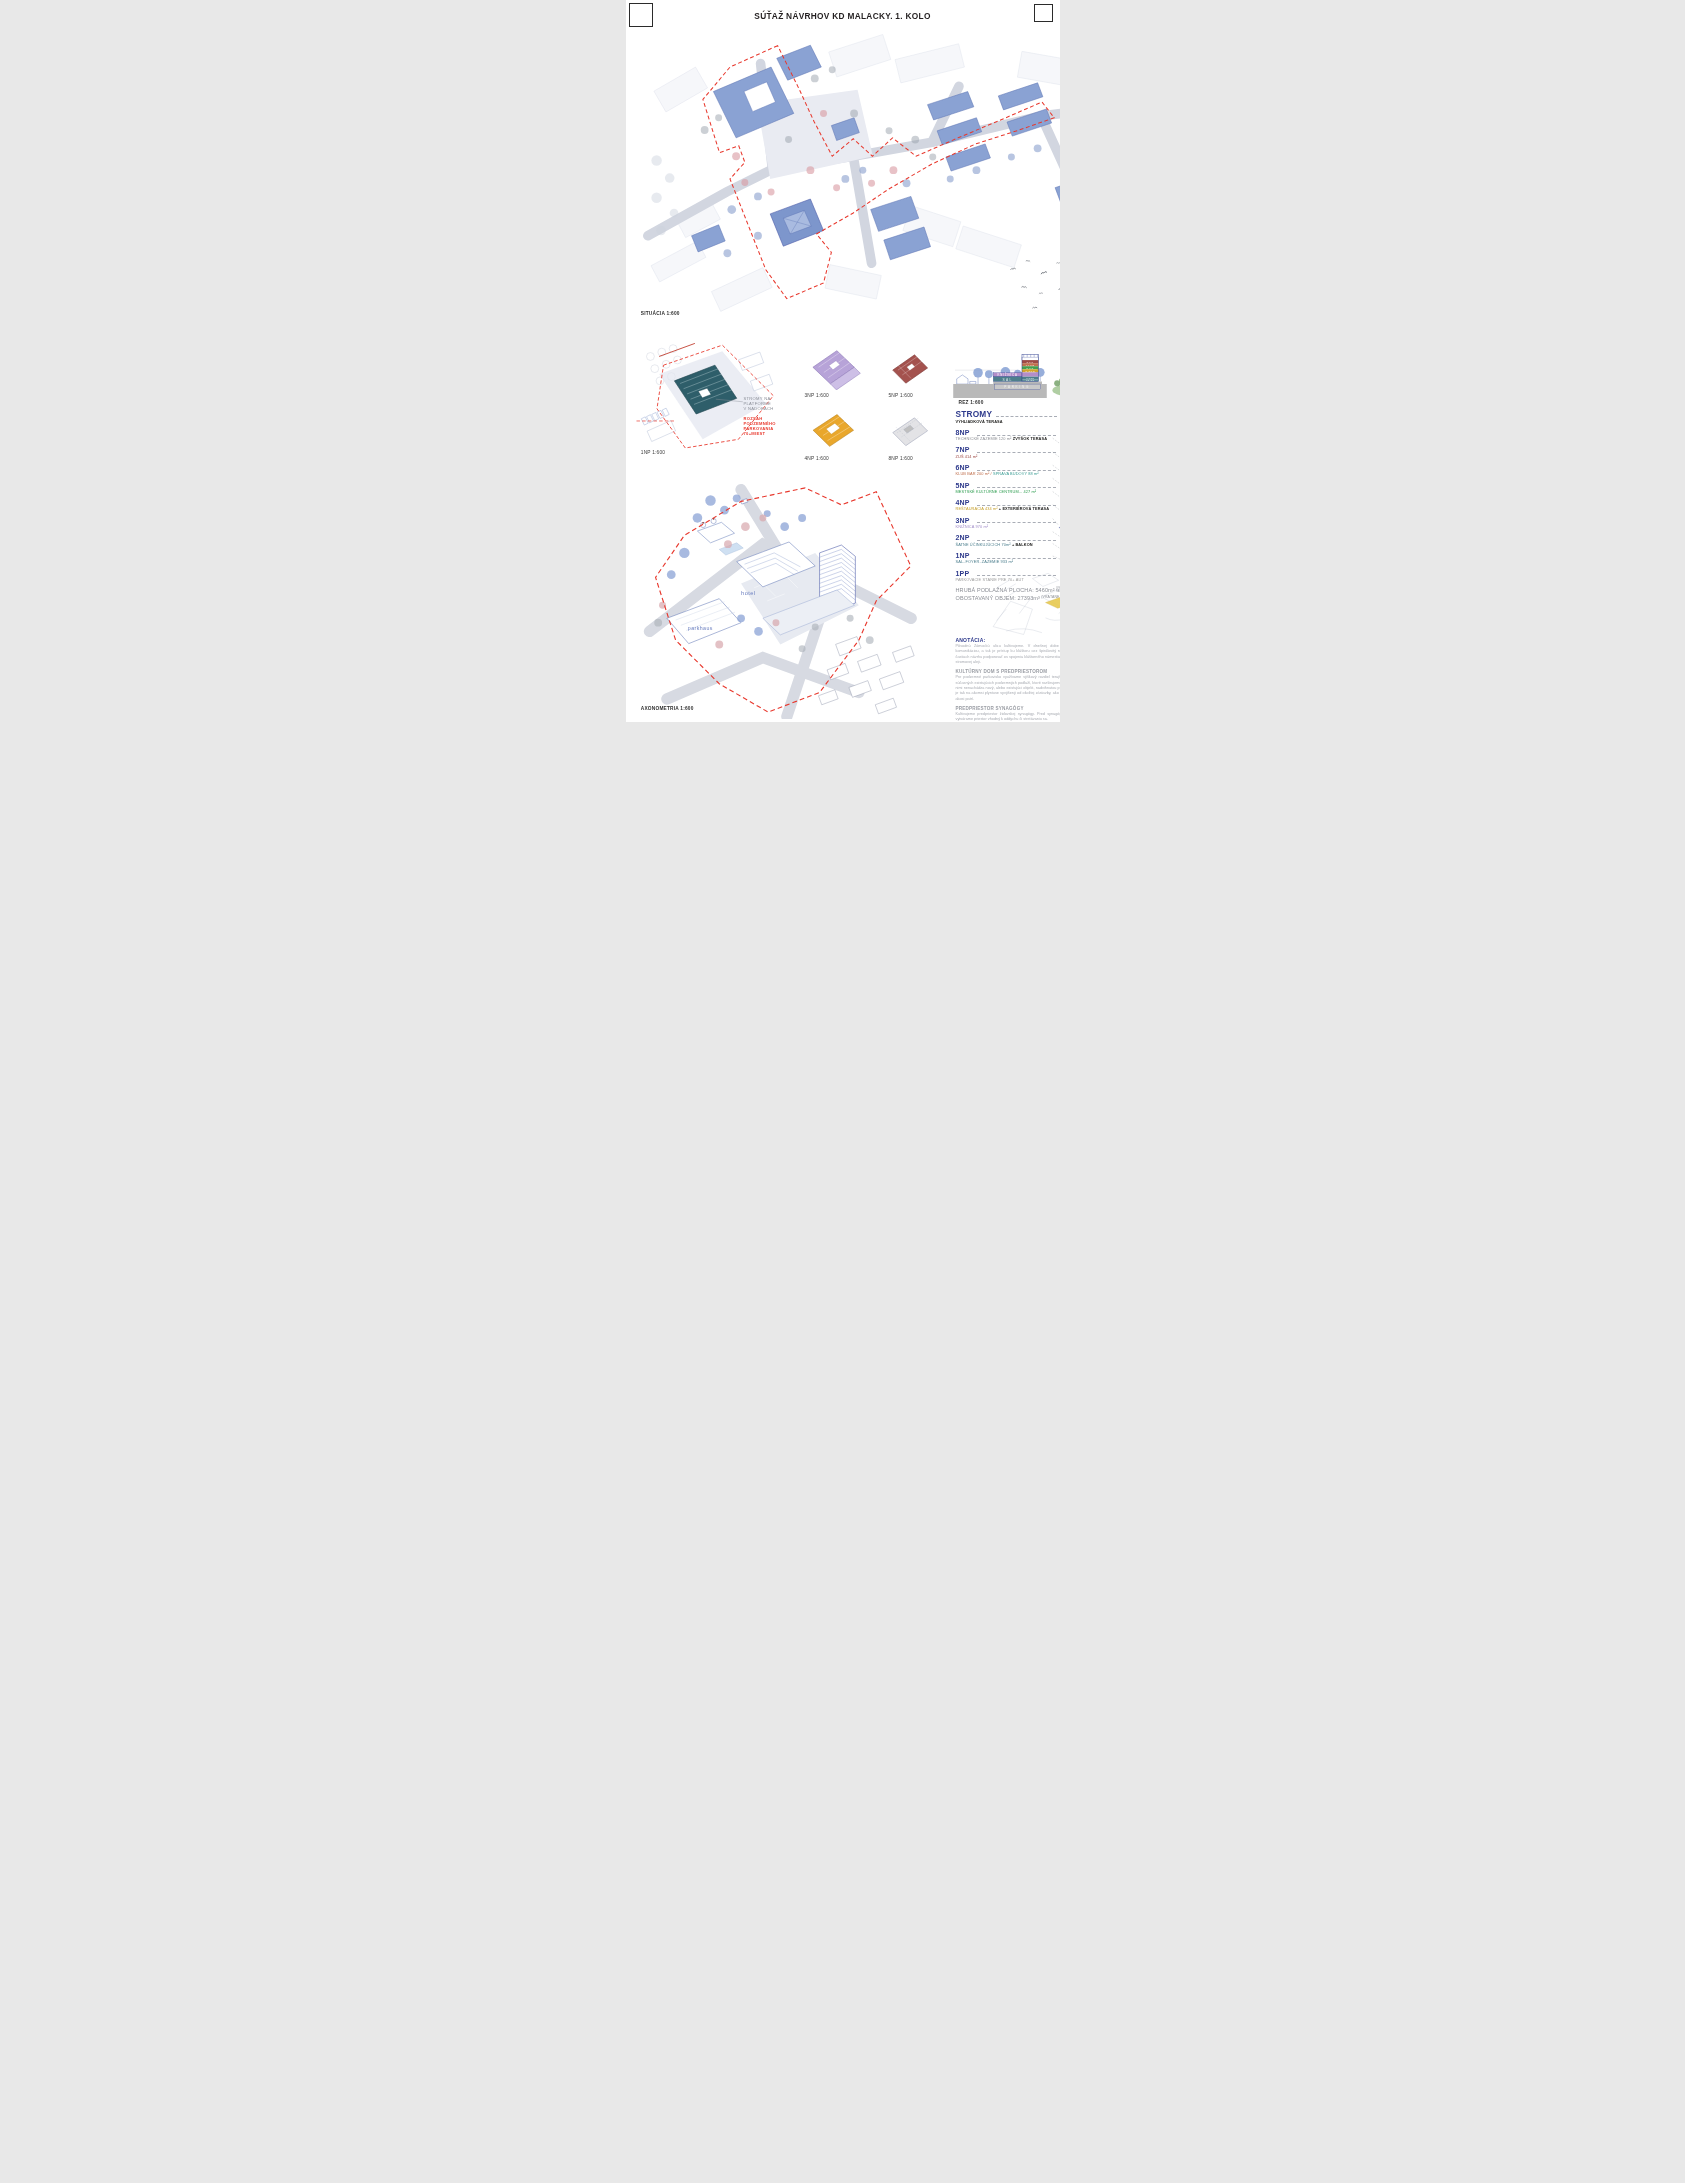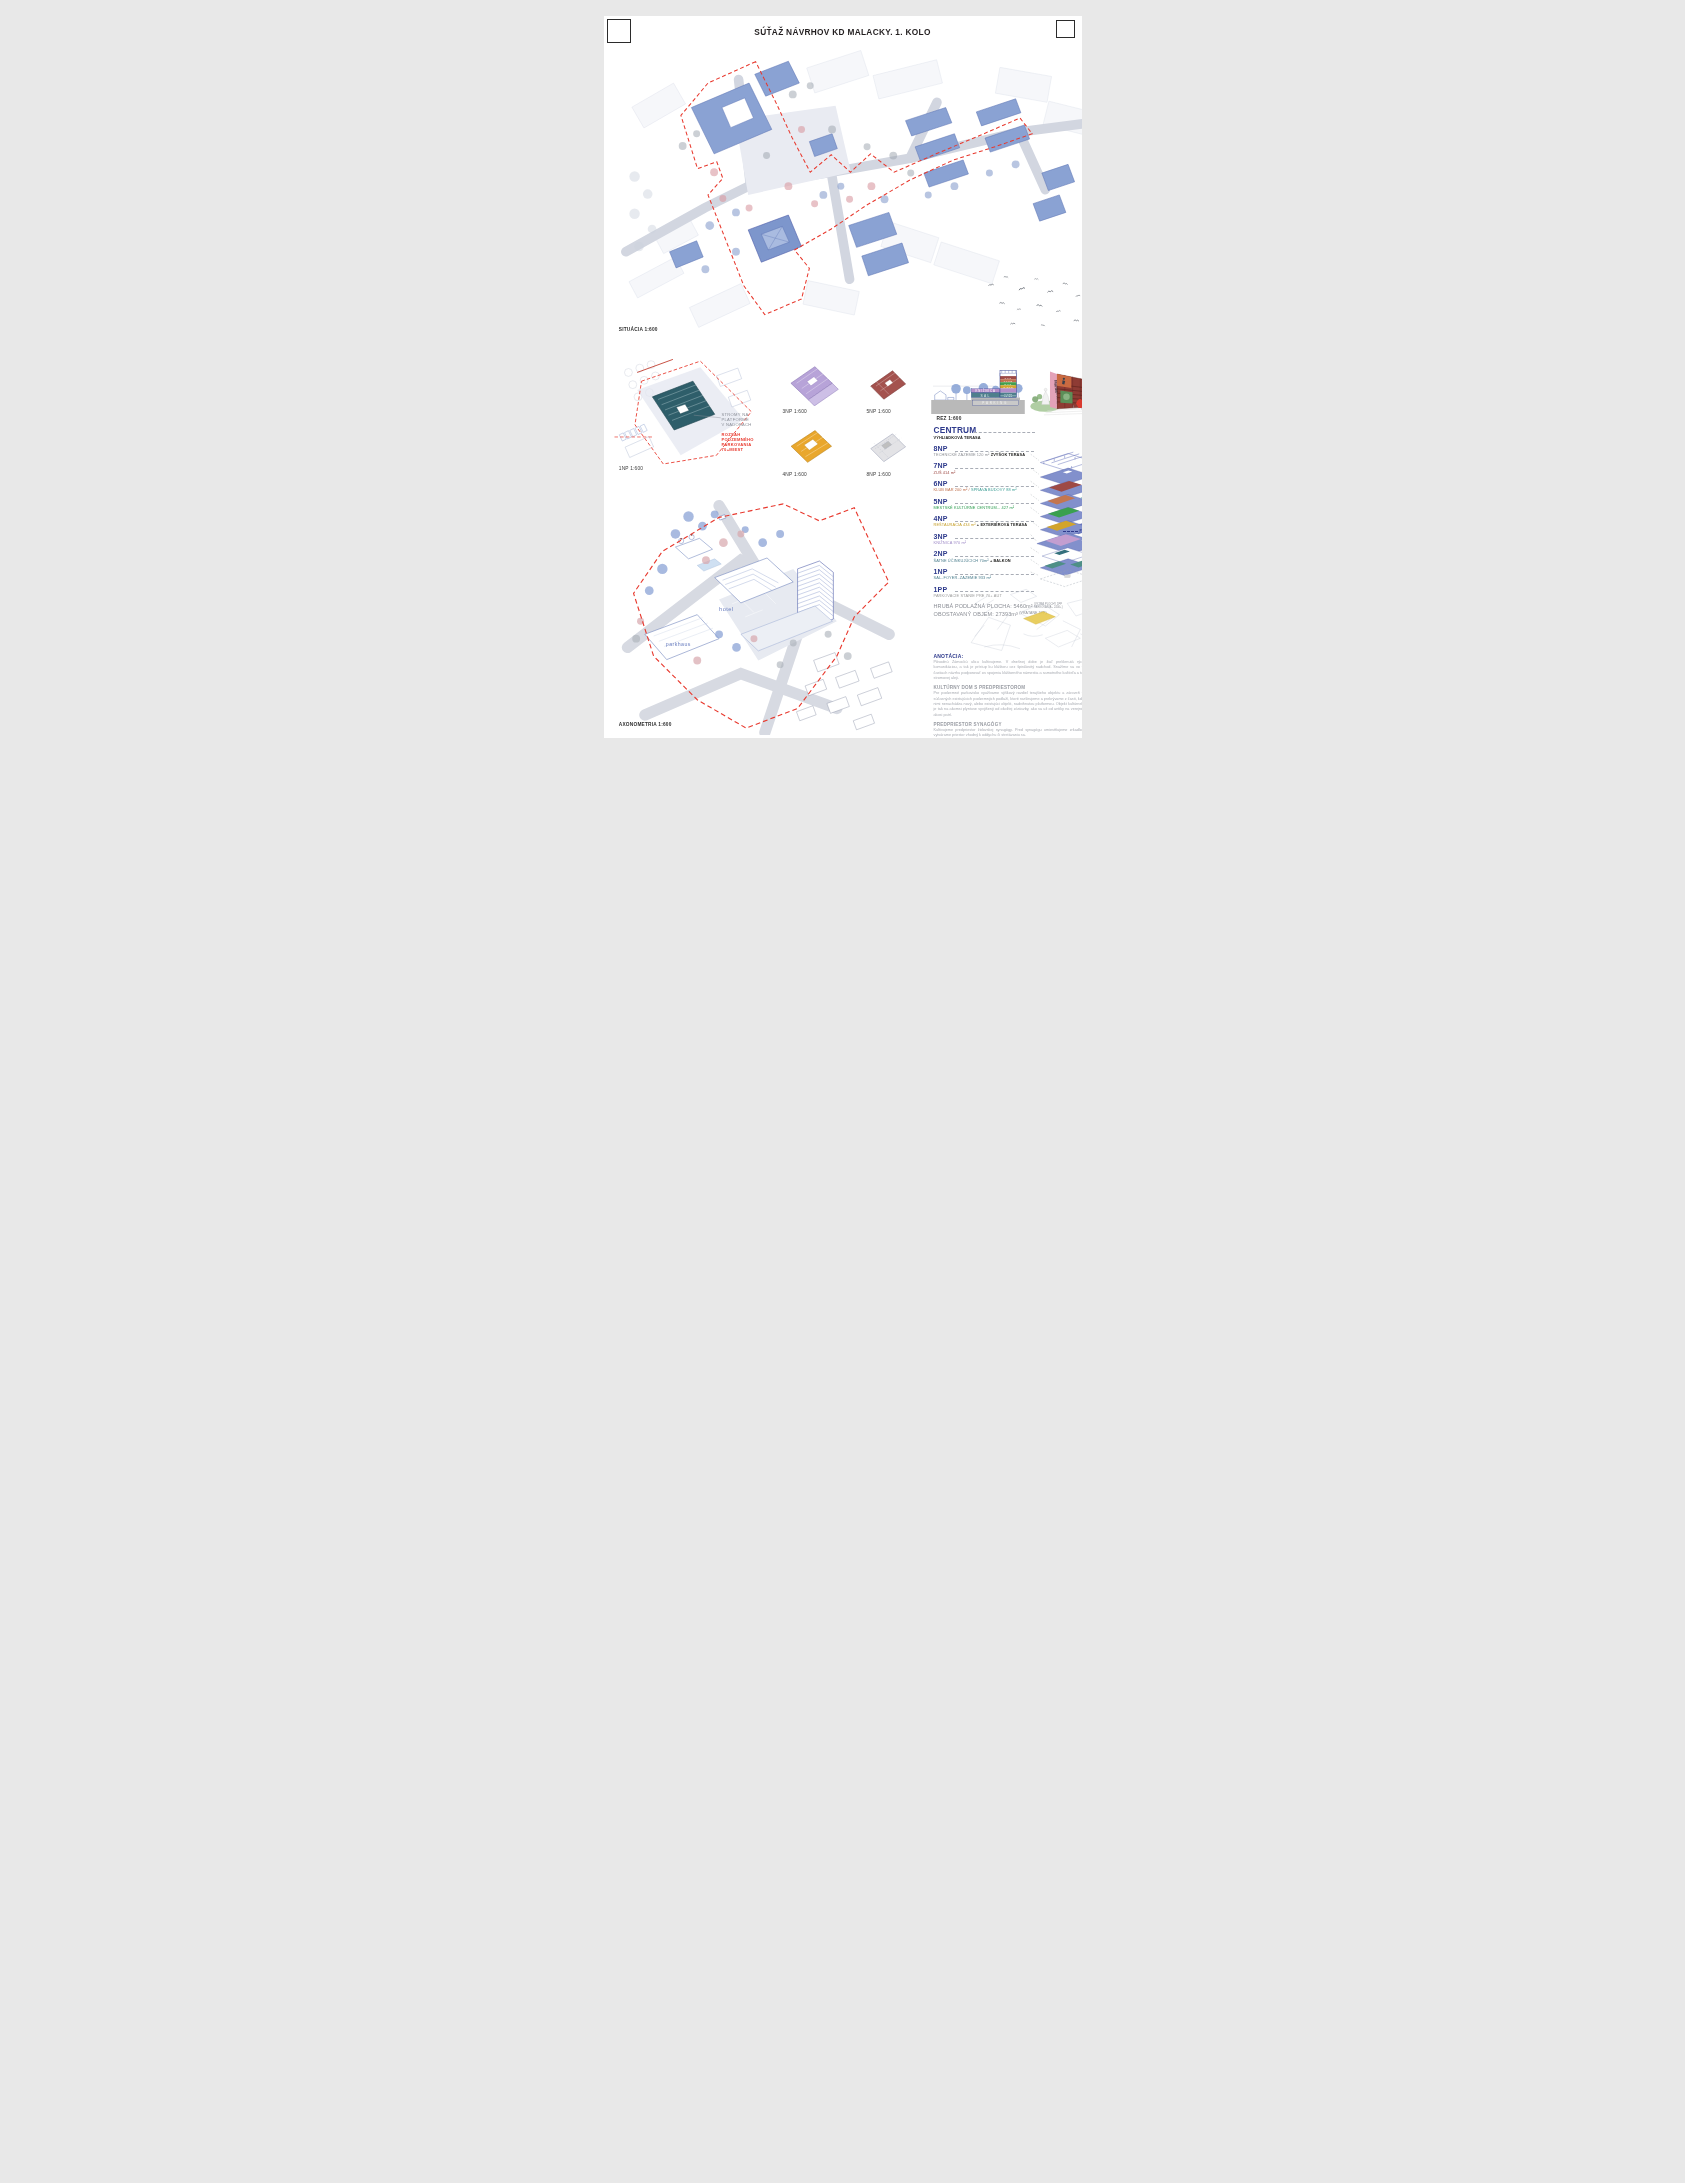--- a/index.html
+++ b/index.html
@@ -1,16 +1,16 @@
 <!DOCTYPE html>
 <html style="font-size:7px"><head>
 <meta charset="utf-8">
 <style>
   html,body{margin:0;padding:0;background:#e8e8e8;font-family:"Liberation Sans",sans-serif;}
-  .poster{position:relative;width:478px;height:722px;margin:16px auto;background:#ffffff;overflow:hidden;}
+  .poster{position:relative;width:434px;height:722px;margin:0 auto;background:#ffffff;overflow:hidden;}
   .abs{position:absolute;}
   .poster-title{left:0;right:0;top:10.5px;text-align:center;font-size:8.3px;font-weight:bold;
     letter-spacing:0.3px;color:#231f20;}
   .regbox{border:0.9px solid #2b2b2b;background:#fff;}
   .dlabel{font-size:4.8px;color:#2f2f2f;letter-spacing:0.2px;font-weight:bold;}
   .dlabel.light{font-weight:normal;color:#3a3a3a;}
   .ann-gray{font-size:4.1px;line-height:1.25;color:#8b8f98;letter-spacing:0.3px;}
   .ann-red{font-size:4.1px;line-height:1.25;color:#e8392e;letter-spacing:0.3px;font-weight:bold;}
   
   .program{left:330px;top:410px;width:131px;}
@@ -310,21 +310,21 @@
       <path d="M40,104 L150,98 M36,109 L150,104 M32,114 L150,110"></path>
     </g>
     <g stroke="#8c8f96" stroke-width="1.4">
       <path d="M100,92 v6 M120,96 v6 M137,90 v6"></path>
     </g>
   </svg>
 
   <div class="abs program">
 
     <div class="prog-item first">
-      <div class="prog-level">CENTRUM</div>
+      <div class="prog-level">STROMY</div>
       <div class="prog-leader"></div>
       <div class="prog-desc"><span style="color: rgb(29, 29, 27); font-weight: bold;">VÝHLIADKOVÁ TERASA</span><span></span></div>
     </div>
 
     <div class="prog-item">
       <div class="prog-level">8NP</div>
       <div class="prog-leader"></div>
       <div class="prog-desc"><span style="color: rgb(143, 145, 150);">TECHNICKÉ ZÁZEMIE 120 m² </span><span style="color: rgb(29, 29, 27); font-weight: bold;">ZVYŠOK TERASA</span></div>
     </div>
 

